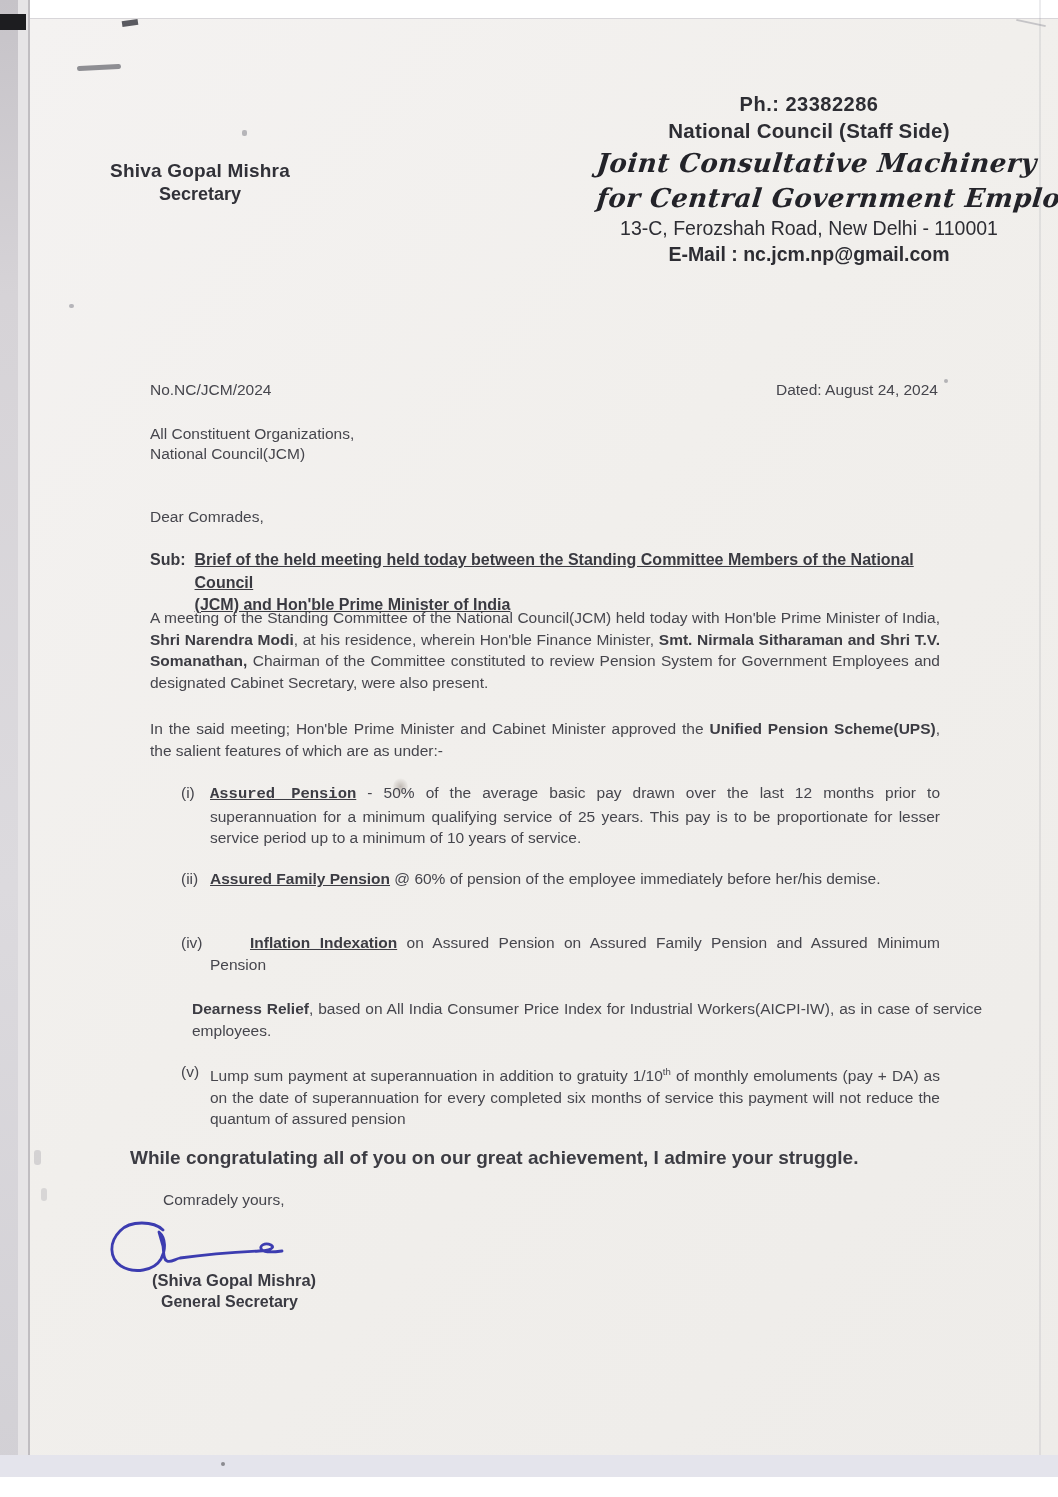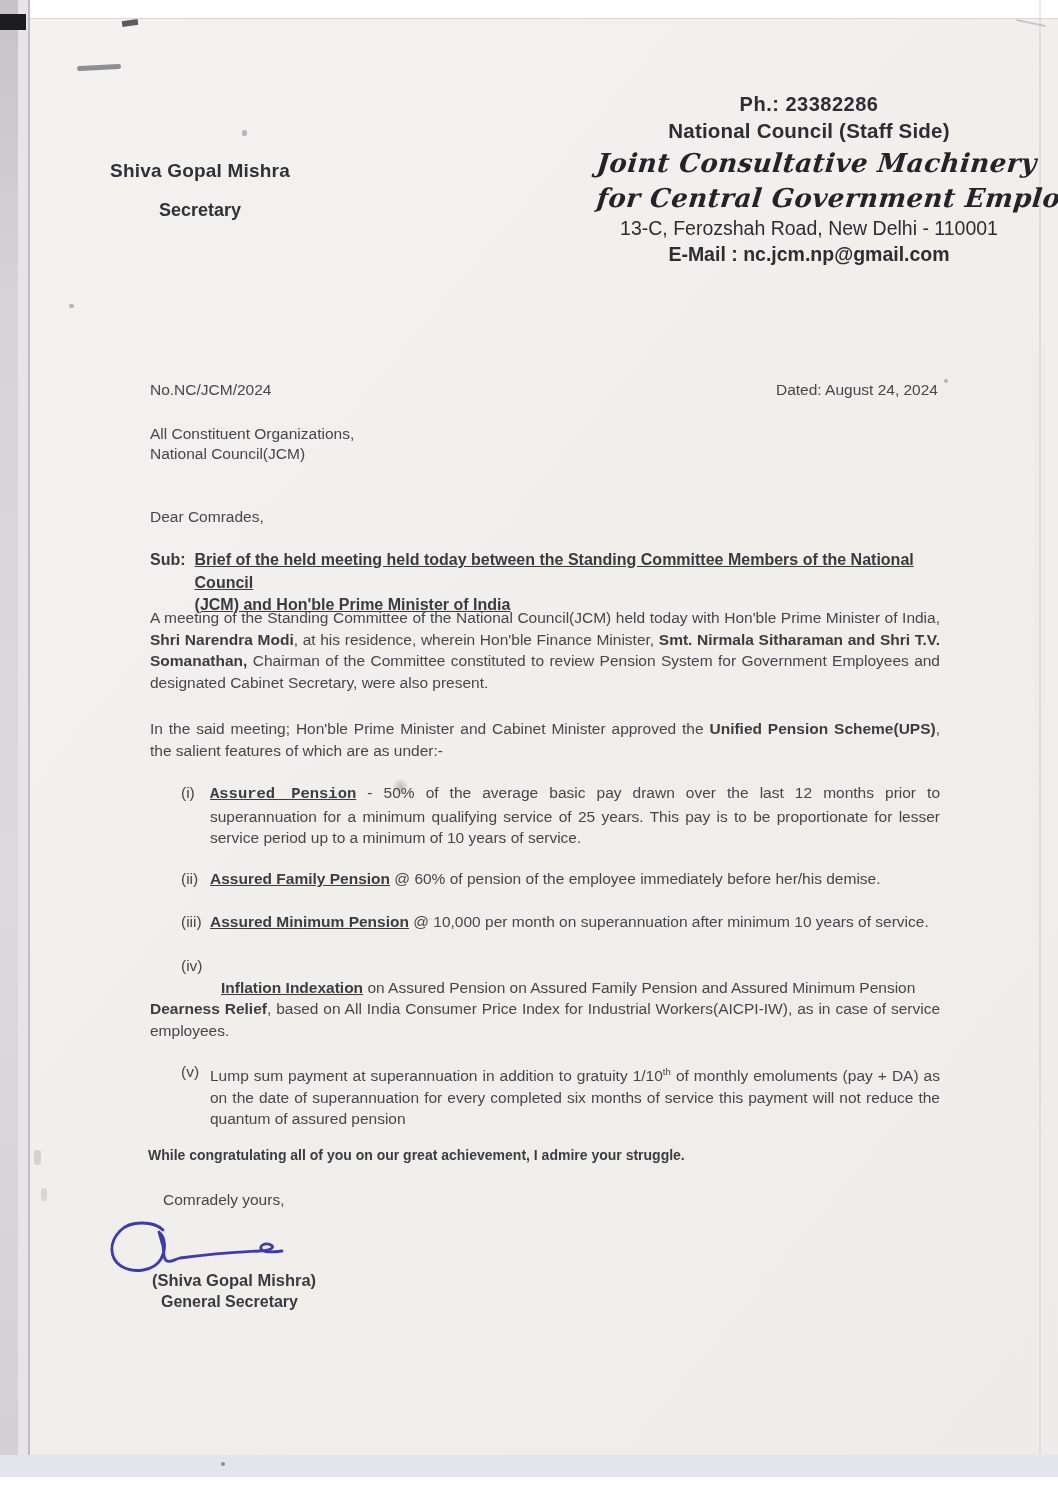--- a/index.html
+++ b/index.html
@@ -31,47 +31,47 @@
   .speck-a { position:absolute; left:69px; top:304px; width:5px; height:4px; background:#9b9ba2; opacity:.7; border-radius:2px; }
   .speck-b { position:absolute; left:242px; top:130px; width:5px; height:6px; background:#8d8d94; opacity:.6; border-radius:2px; }
   .speck-c { position:absolute; left:34px; top:1150px; width:7px; height:15px; background:#aaa8ae; opacity:.4; border-radius:3px; }
   .speck-d { position:absolute; left:41px; top:1188px; width:6px; height:13px; background:#aaa8ae; opacity:.35; border-radius:3px; }
   .speck-e { position:absolute; left:221px; top:1462px; width:4px; height:4px; background:#8b8b90; border-radius:2px; }
   .speck-f { position:absolute; left:944px; top:379px; width:4px; height:4px; background:#9a9aa0; opacity:.7; border-radius:2px; }
 
   
   .sender-block { position:absolute; left:98px; top:160px; width:204px; text-align:center; color:#313138; }
   .sender-name { font-size:19px; font-weight:bold; letter-spacing:.2px; }
-  .sender-title { font-size:18px; font-weight:bold; margin-top:18px; }
+  .sender-title { font-size:18px; font-weight:bold; margin-top:2px; }
   .org-block { position:absolute; left:597px; top:93px; width:424px; text-align:center; color:#2d2d33; }
   .phone { font-size:20px; font-weight:bold; letter-spacing:.5px; }
   .council { font-size:20.5px; font-weight:bold; margin-top:3px; letter-spacing:.2px; }
   .script-line { font-family:"DejaVu Serif", serif; font-style:italic; font-weight:bold;
     font-size:26px; margin-top:5px; transform:skewX(-6deg); letter-spacing:.5px; white-space:nowrap; color:#232329; }
   .address { font-size:19.5px; font-weight:normal; margin-top:4px; white-space:nowrap; }
   .email { font-size:19.5px; font-weight:bold; margin-top:3px; }
 
   
   .bodytext { font-size:15.5px; line-height:21.5px; color:#46464d; }
   .refline { position:absolute; left:150px; top:379px; width:788px; display:flex; justify-content:space-between; }
   .recipient { position:absolute; left:150px; top:424px; line-height:20px; }
   .salutation { position:absolute; left:150px; top:506px; }
   .subject { position:absolute; left:150px; top:549px; width:790px; display:flex; font-weight:bold; color:#3a3a41; line-height:22.5px; }
   .subject-label { flex:none; margin-right:9px; }
   .subject-line { text-decoration:underline; }
   .para { position:absolute; left:150px; width:790px; text-align:justify; }
   .p1 { top:607px; }
   .p2 { top:718px; }
-  .dearness { top:998px; }
-  .closing { position:absolute; left:148px; top:1147px; font-weight:bold; font-size:14px; color:#3c3c43; }
+  .dearness { top:998px;margin-left:42px; }
+  .closing { position:absolute; left:130px; top:1147px; font-weight:bold; font-size:19px; color:#3c3c43; }
   .signoff { position:absolute; left:163px; top:1189px; }
   .item { position:absolute; left:181px; width:759px; display:flex; }
   .item-marker { width:29px; flex:none; }
   .item-text { flex:1; text-align:justify; }
-  .item-1 { top:782px; } .item-2 { top:868px; } .item-3 { top:911px; } .item-4 { top:955px;flex-direction:column; } .item-5 { top:1061px; }
+  .item-1 { top:782px; } .item-2 { top:868px; } .item-3 { top:911px; } .item-4 { top:932px; } .item-5 { top:1061px; }
   sup { font-size:.62em; }
   b { color:#3c3c43; }
 
   
   .signature { position:absolute; left:108px; top:1220px; width:180px; height:58px; }
   .sig-name { position:absolute; left:152px; top:1271px; font-size:16.5px; font-weight:bold; color:#3a3a42; }
   .sig-title { position:absolute; left:161px; top:1293px; font-size:16px; font-weight:bold; color:#3a3a42; }
 </style>
 </head>
 <body>
@@ -135,24 +135,20 @@
   <div class="para p2 bodytext"><span>In the said meeting; Hon'ble Prime Minister and Cabinet Minister approved the </span><b>Unified Pension Scheme(UPS)</b><span>, the salient features of which are as under:-</span></div>
 
   <div class="item item-1 bodytext">
     <span class="item-marker">(i)</span>
     <span class="item-text"><b style="text-decoration: underline; font-family: Liberation Mono, monospace;">Assured Pension</b><span> - 50% of the average basic pay drawn over the last 12 months prior to superannuation for a minimum qualifying service of 25 years. This pay is to be proportionate for lesser service period up to a minimum of 10 years of service.</span></span>
   </div>
   <div class="item item-2 bodytext">
     <span class="item-marker">(ii)</span>
     <span class="item-text"><b style="text-decoration: underline;">Assured Family Pension</b><span> @ 60% of pension of the employee immediately before her/his demise.</span></span>
   </div>
-  <div class="item item-3 bodytext">
-    <span class="item-marker">(iii)</span>
-    <span class="item-text"><b style="text-decoration: underline;">Assured Minimum Pension</b><span> @ 10,000 per month on superannuation after minimum 10 years of service.</span></span>
-  </div>
   <div class="item item-4 bodytext">
     <span class="item-marker">(iv)</span>
     <span class="item-text"><b style="text-decoration: underline; margin-left: 40px;">Inflation Indexation</b><span> on Assured Pension on Assured Family Pension and Assured Minimum Pension</span></span>
   </div>
 
   <div class="para dearness bodytext"><b>Dearness Relief</b><span>, based on All India Consumer Price Index for Industrial Workers(AICPI-IW), as in case of service employees.</span></div>
 
   <div class="item item-5 bodytext">
     <span class="item-marker">(v)</span>
     <span class="item-text"><span>Lump sum payment at superannuation in addition to gratuity 1/10</span><sup>th</sup><span> of monthly emoluments (pay + DA) as on the date of superannuation for every completed six months of service this payment will not reduce the quantum of assured pension</span></span>

